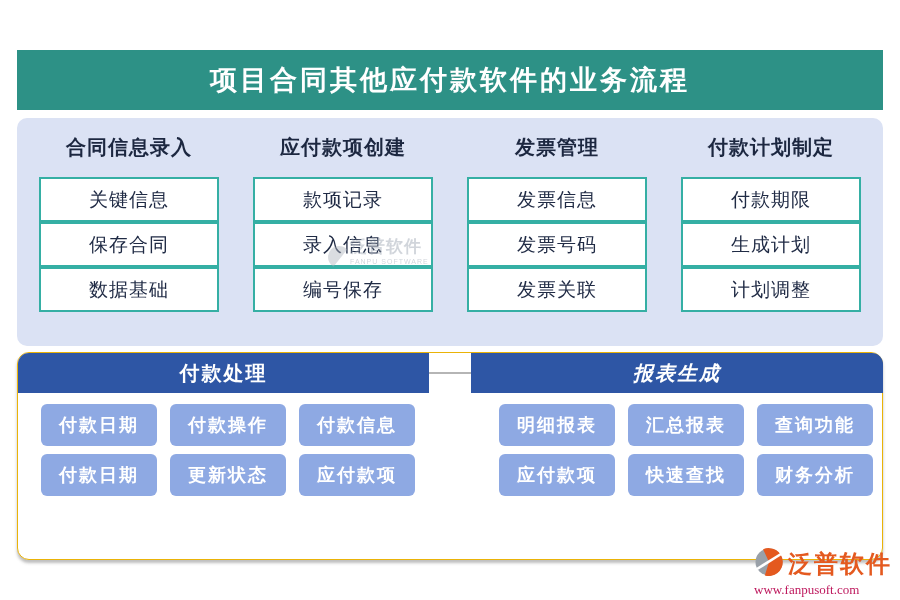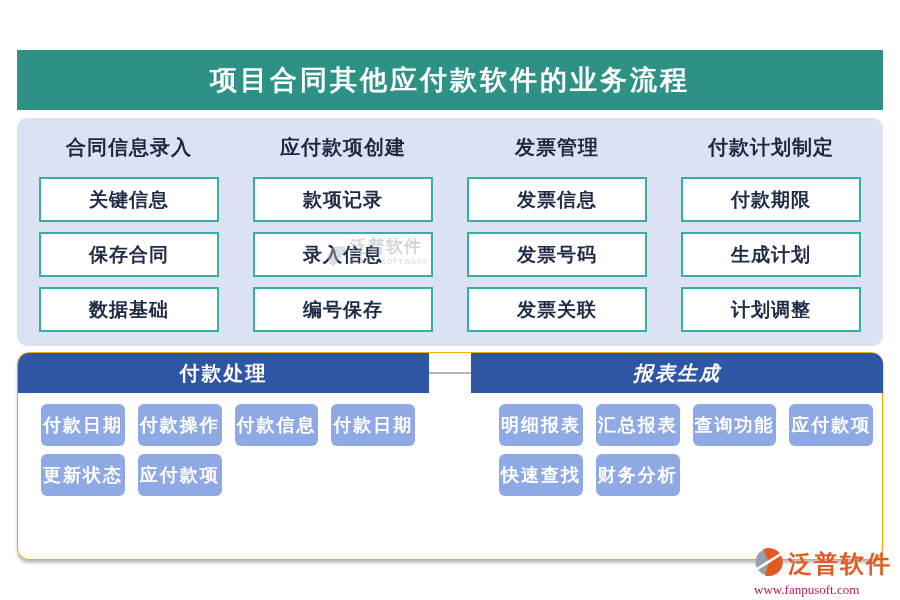--- a/index.html
+++ b/index.html
@@ -19,23 +19,23 @@
     background:#DBE2F4;border-radius:10px;
     display:grid;grid-template-columns:repeat(4,1fr);
     column-gap:34px;padding:0 22px;box-sizing:border-box;
   }
   .flow-col{display:flex;flex-direction:column;min-width:0;}
   .flow-col-header{
     height:59px;display:flex;align-items:center;justify-content:center;
     font-size:20px;font-weight:bold;color:#1C2740;letter-spacing:1px;
   }
   .flow-box{
-    height:45px;margin-bottom:10px;background:#ffffff;border:2px solid #35AFA4;
+    height:45px;background:#ffffff;border:2px solid #35AFA4;
     display:flex;align-items:center;justify-content:center;box-sizing:border-box;
-    font-size:19px;font-weight:bold;color:#202B45;letter-spacing:1px;
+    font-size:19px;font-weight:normal;color:#202B45;letter-spacing:1px;
   }
   
   .watermark{
     position:absolute;left:328px;top:238px;display:flex;align-items:flex-start;
     opacity:0.45;pointer-events:none;z-index:5;
   }
   .wm-circle{
     width:22px;height:22px;border-radius:50%;margin-top:8px;
     background:#aeb4bd;clip-path:polygon(0 0,100% 0,20% 100%,0 100%);
   }
@@ -52,21 +52,21 @@
     position:absolute;top:0;height:40px;background:#2E56A5;color:#ffffff;
     display:flex;align-items:center;justify-content:center;
     font-size:20px;font-weight:bold;letter-spacing:2px;
   }
   .band-left{left:0;width:411px;border-radius:11px 0 0 0;}
   .band-right{left:453px;width:412px;border-radius:0 11px 0 0;font-style:italic;}
   .band-connector{
     position:absolute;left:411px;top:19px;width:42px;height:2px;background:#b5b5b5;
   }
   .btn-grid{
-    position:absolute;top:51px;display:grid;grid-template-columns:1fr 1fr 1fr 1fr;
+    position:absolute;top:51px;display:grid;grid-template-columns:1fr 1fr 1fr;
     gap:8px 13px;
   }
   .btn-grid-left{left:23px;width:374px;}
   .btn-grid-right{left:481px;width:374px;}
   .flow-btn{
     height:42px;background:#8EA9E3;border-radius:6px;color:#ffffff;
     display:flex;align-items:center;justify-content:center;
     font-size:18px;font-weight:bold;letter-spacing:2px;
   }
   

